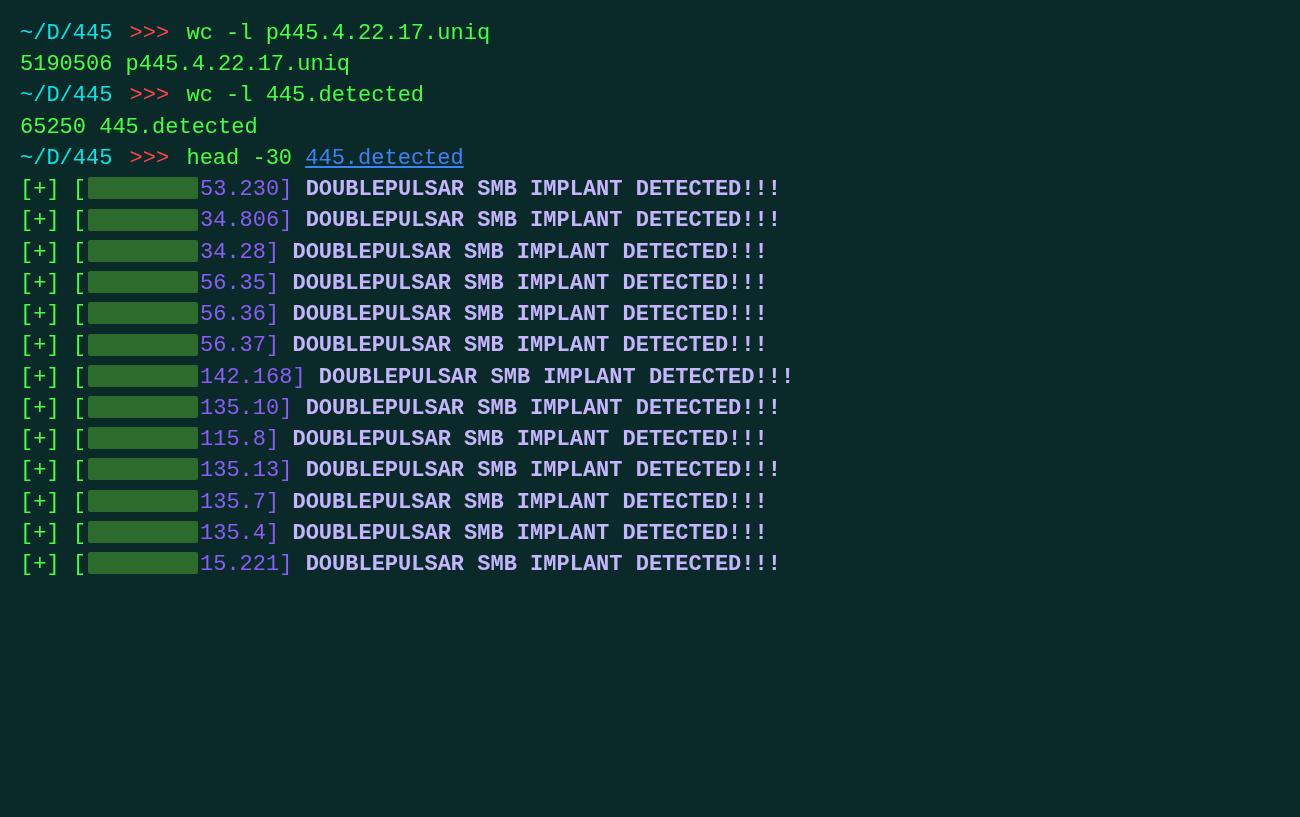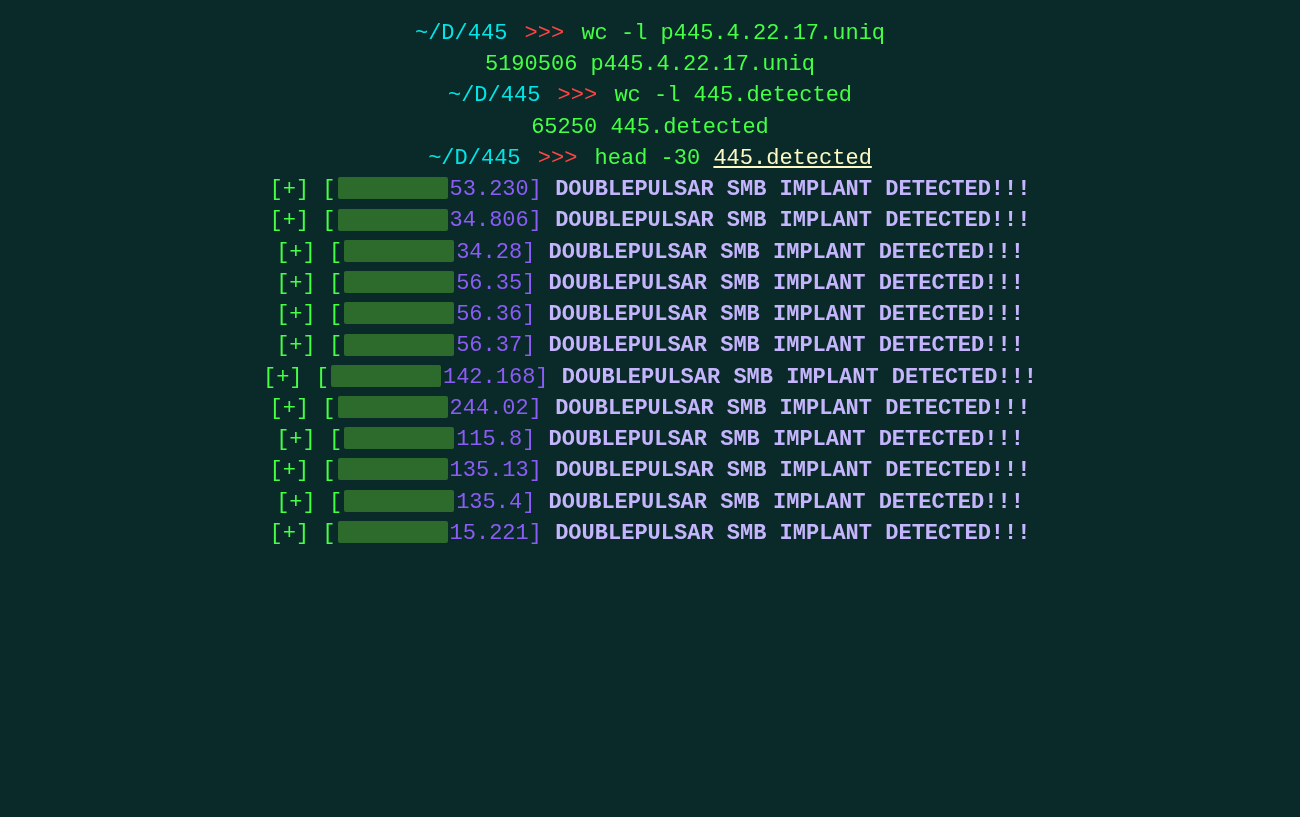--- a/index.html
+++ b/index.html
@@ -15,39 +15,38 @@
       font-family: 'Courier New', Courier, monospace;
       font-size: 22px;
       line-height: 1.45;
       overflow: hidden;
       padding: 18px 20px;
     }
 
     .terminal {
       width: 100%;
       height: 100%;
-      text-align: center;
     }
 
     .prompt-path {
       color: #00e5e5;
     }
 
     .prompt-arrows {
       color: #ff4444;
       margin-left: 4px;
       margin-right: 4px;
     }
 
     .prompt-command {
       color: #44ff44;
     }
 
     .cmd-link {
-      color: #fef9c3;
+      color: #3b82f6;
       text-decoration: underline;
     }
 
     .result-line {
       color: #44ff44;
       display: block;
       white-space: pre;
     }
 
     .plus-bracket {
@@ -128,31 +127,34 @@
 
   <div class="row">
     <span class="plus-bracket">[+] [</span><span class="ip-blurred"></span><span class="ip-end">56.37]</span><span class="detected-msg"> DOUBLEPULSAR SMB IMPLANT DETECTED!!!</span>
   </div>
 
   <div class="row">
     <span class="plus-bracket">[+] [</span><span class="ip-blurred"></span><span class="ip-end">142.168]</span><span class="detected-msg"> DOUBLEPULSAR SMB IMPLANT DETECTED!!!</span>
   </div>
 
   <div class="row">
-    <span class="plus-bracket">[+] [</span><span class="ip-blurred"></span><span class="ip-end">244.02]</span><span class="detected-msg"> DOUBLEPULSAR SMB IMPLANT DETECTED!!!</span>
+    <span class="plus-bracket">[+] [</span><span class="ip-blurred"></span><span class="ip-end">135.10]</span><span class="detected-msg"> DOUBLEPULSAR SMB IMPLANT DETECTED!!!</span>
   </div>
 
   <div class="row">
     <span class="plus-bracket">[+] [</span><span class="ip-blurred"></span><span class="ip-end">115.8]</span><span class="detected-msg"> DOUBLEPULSAR SMB IMPLANT DETECTED!!!</span>
   </div>
 
   <div class="row">
     <span class="plus-bracket">[+] [</span><span class="ip-blurred"></span><span class="ip-end">135.13]</span><span class="detected-msg"> DOUBLEPULSAR SMB IMPLANT DETECTED!!!</span>
   </div>
 
+  <div class="row">
+    <span class="plus-bracket">[+] [</span><span class="ip-blurred"></span><span class="ip-end">135.7]</span><span class="detected-msg"> DOUBLEPULSAR SMB IMPLANT DETECTED!!!</span>
+  </div>
 
   <div class="row">
     <span class="plus-bracket">[+] [</span><span class="ip-blurred"></span><span class="ip-end">135.4]</span><span class="detected-msg"> DOUBLEPULSAR SMB IMPLANT DETECTED!!!</span>
   </div>
 
   <div class="row">
     <span class="plus-bracket">[+] [</span><span class="ip-blurred"></span><span class="ip-end">15.221]</span><span class="detected-msg"> DOUBLEPULSAR SMB IMPLANT DETECTED!!!</span>
   </div>
 
 </div>

